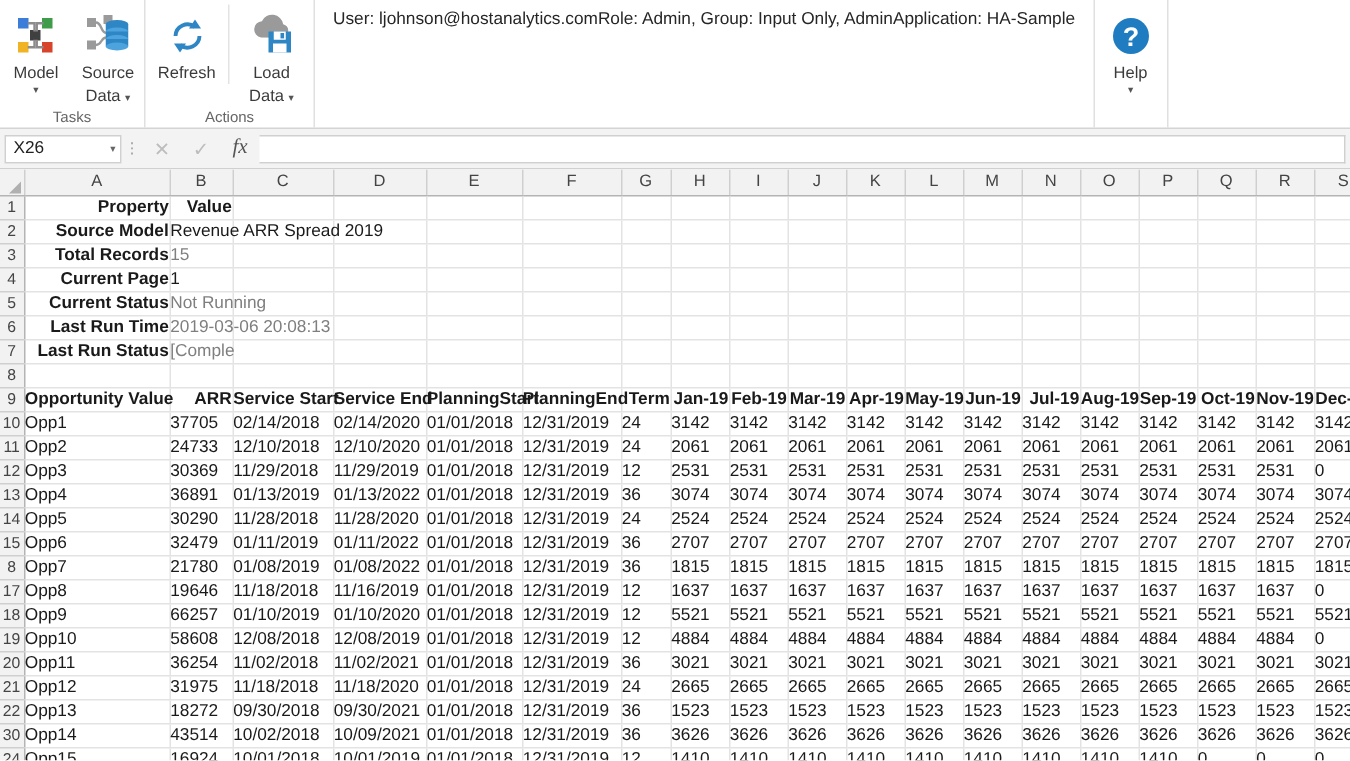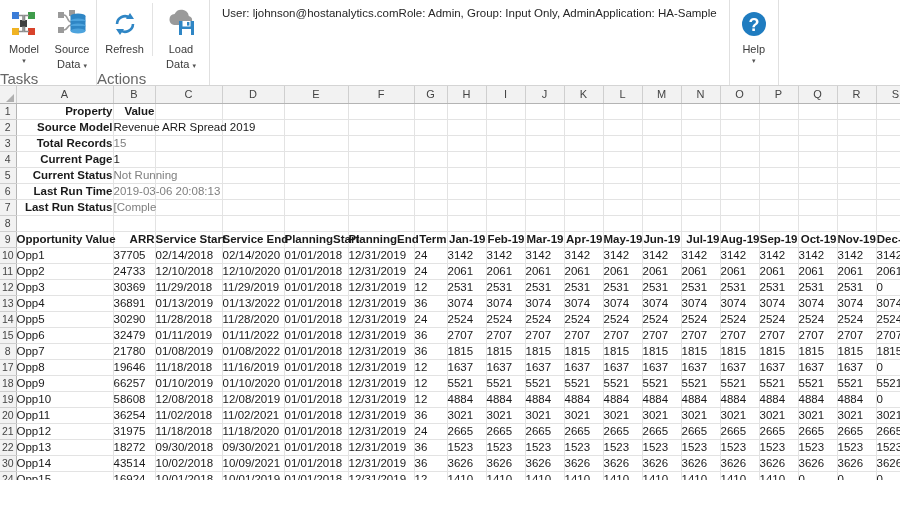--- a/index.html
+++ b/index.html
@@ -25,21 +25,21 @@
     position: relative;
     display: flex;
     flex-direction: column;
     justify-content: flex-start;
     padding-top: 3px;
     border-right: 1px solid #e0e0e0;
   }
   .rgroup.noborder { border-right: none; }
   .rgroup-items { display: flex; align-items: flex-start; height: 68px; }
   .rgroup-label {
-    font-size: 15px; color: #666; text-align: left;
+    font-size: 10px; color: #666; text-align: center;
     height: 17px; line-height: 15px;
   }
   .rbtn {
     width: 48px;
     display: flex; flex-direction: column; align-items: center;
     padding: 4px 2px 0 2px;
     cursor: default;
   }
   .rbtn.wide { width: 56px; }
   .rbtn .ico { height: 34px; display: flex; align-items: center; justify-content: center; }
@@ -235,20 +235,33 @@
         </div>
       </div>
       <div class="rgroup-label">&nbsp;</div>
     </div>
 
     <div class="rgroup noborder">
       <div class="rgroup-label">&nbsp;</div>
     </div>
   </div>
 
+  <div class="fbar-wrap">
+    <div class="namebox">
+      <span>X26</span>
+      <span class="nb-caret">▾</span>
+    </div>
+    <div class="dots">⋮</div>
+    <div class="fb-icons">
+      <div class="fb-ic">✕</div>
+      <div class="fb-ic">✓</div>
+      <div class="fb-ic fb-fx">fx</div>
+    </div>
+    <input class="fbar-input" type="text" value="" style="">
+  </div>
 
   <div class="grid-wrap">
     <table class="grid">
       <colgroup id="cols">
           <col style="width:16px">
           <col style="width:97px">
           <col style="width:42px">
           <col style="width:67px">
           <col style="width:62px">
           <col style="width:64px">

